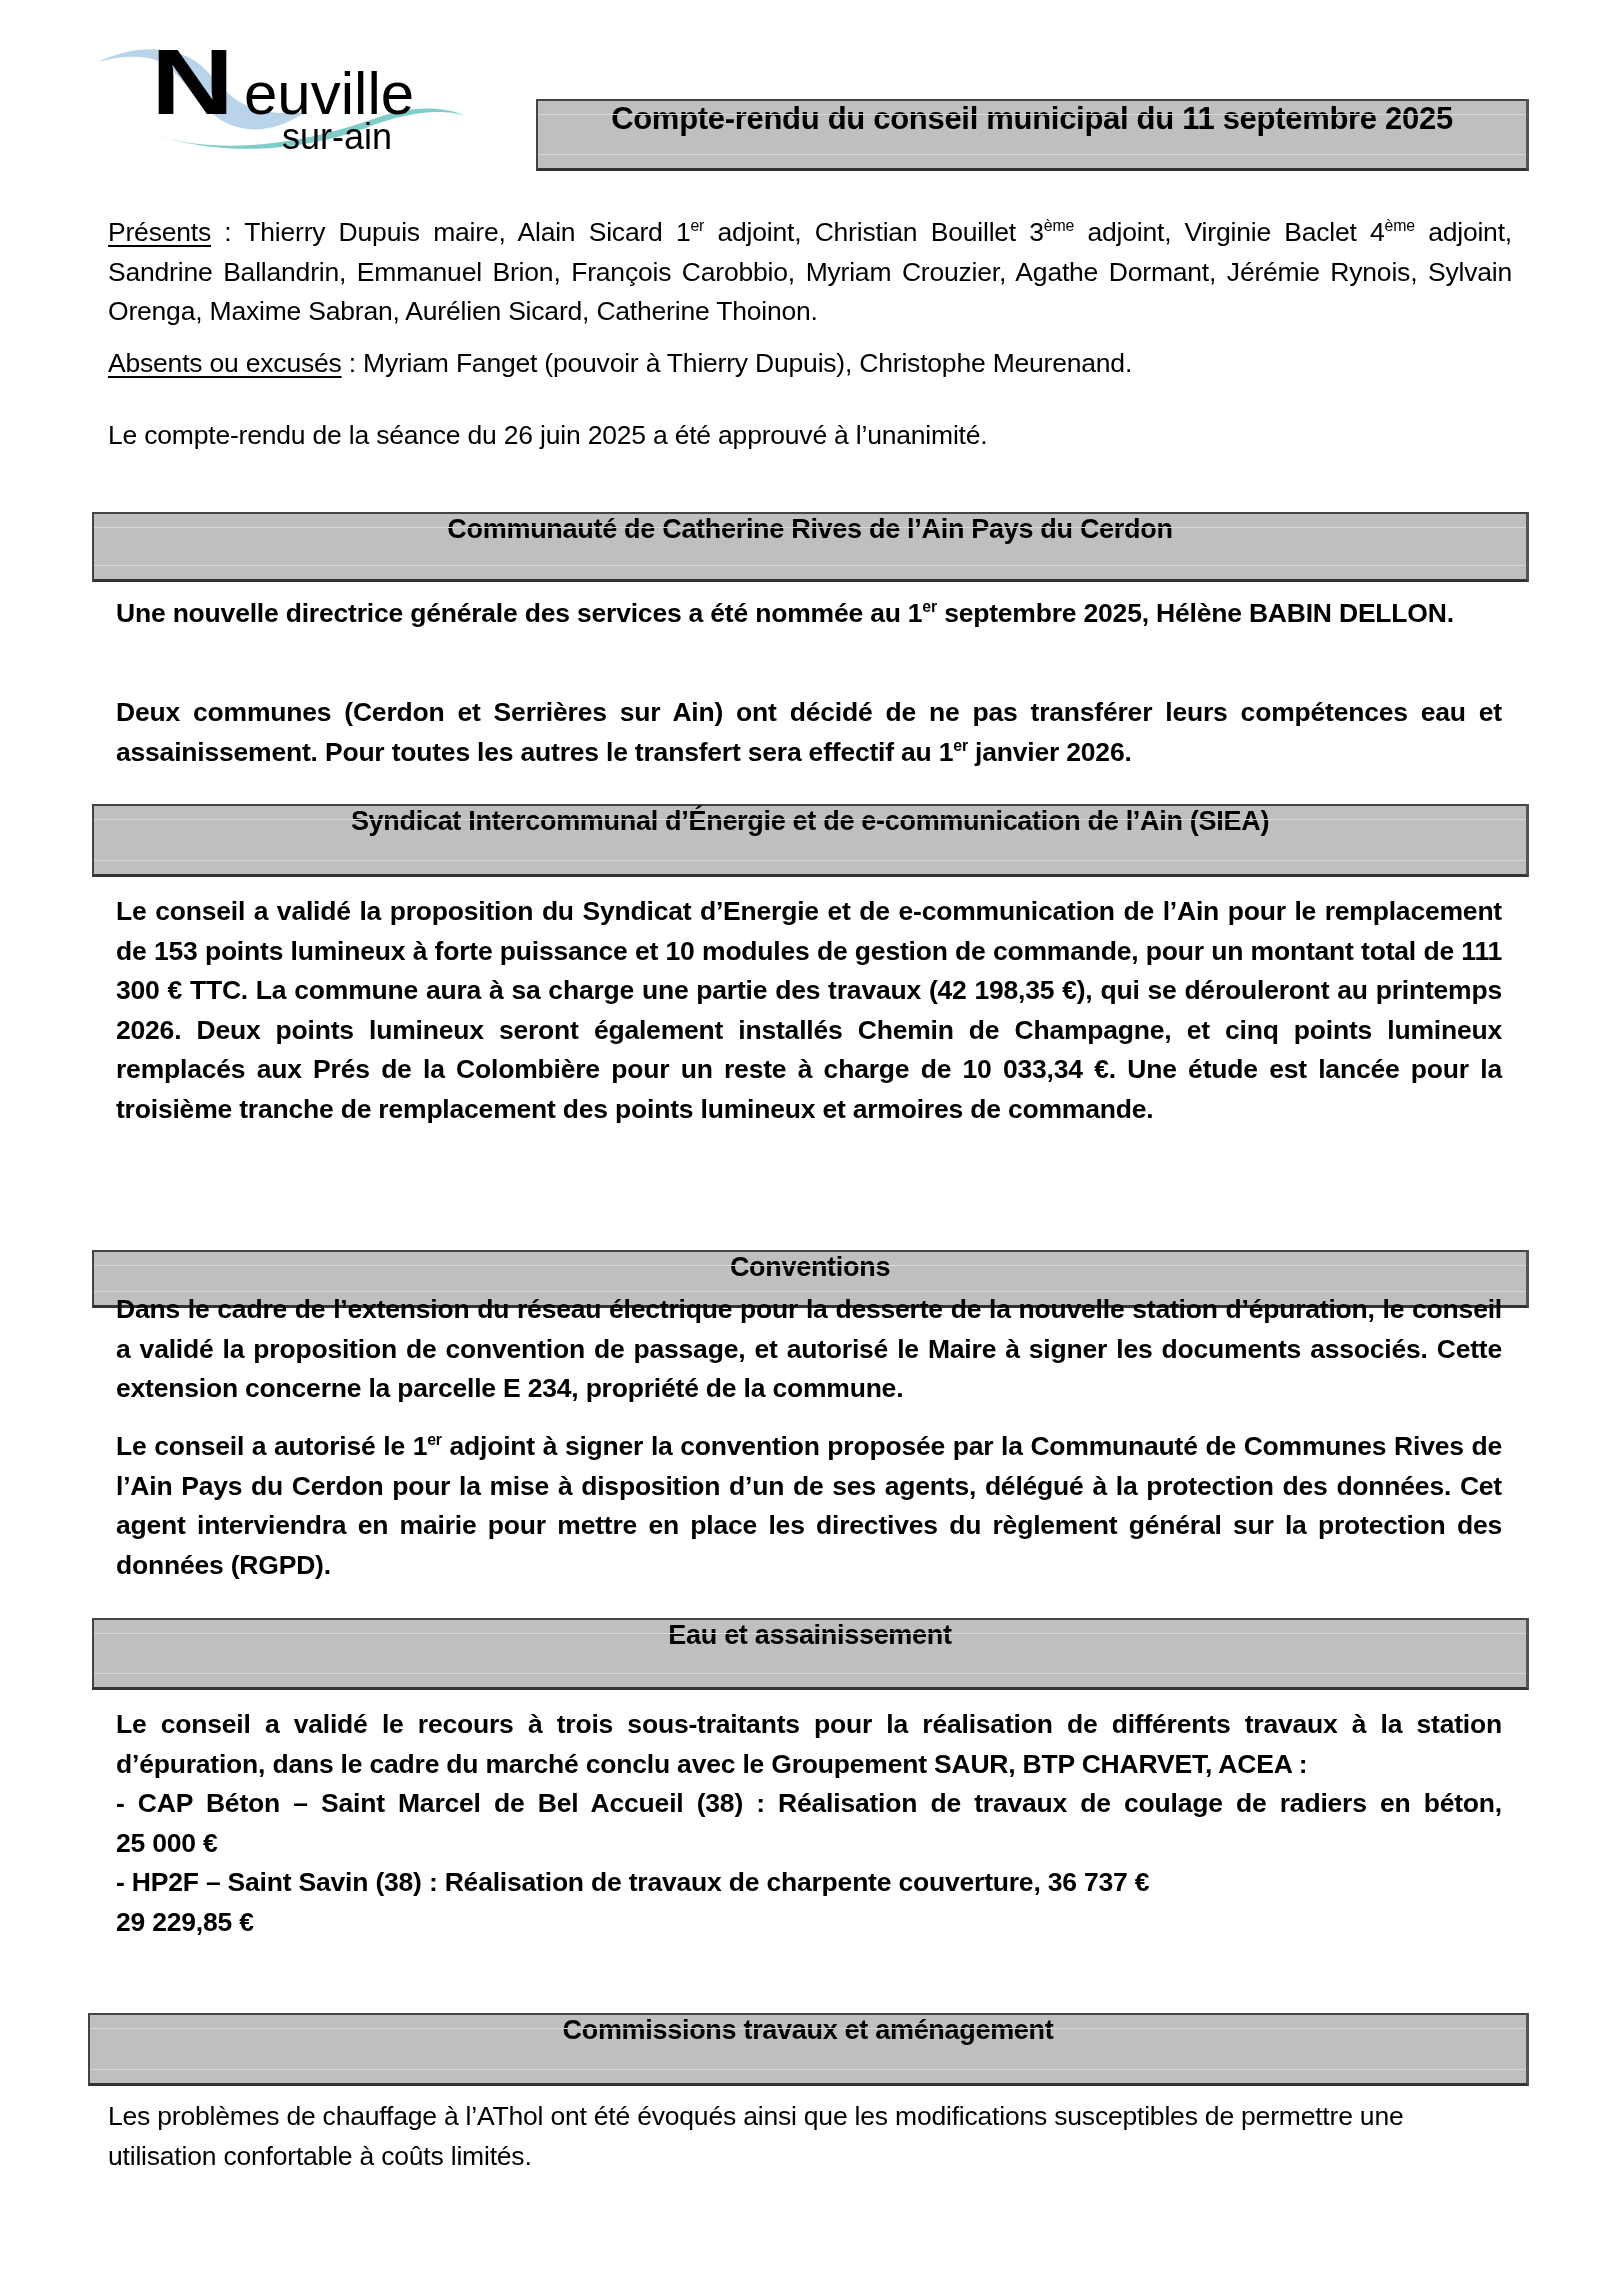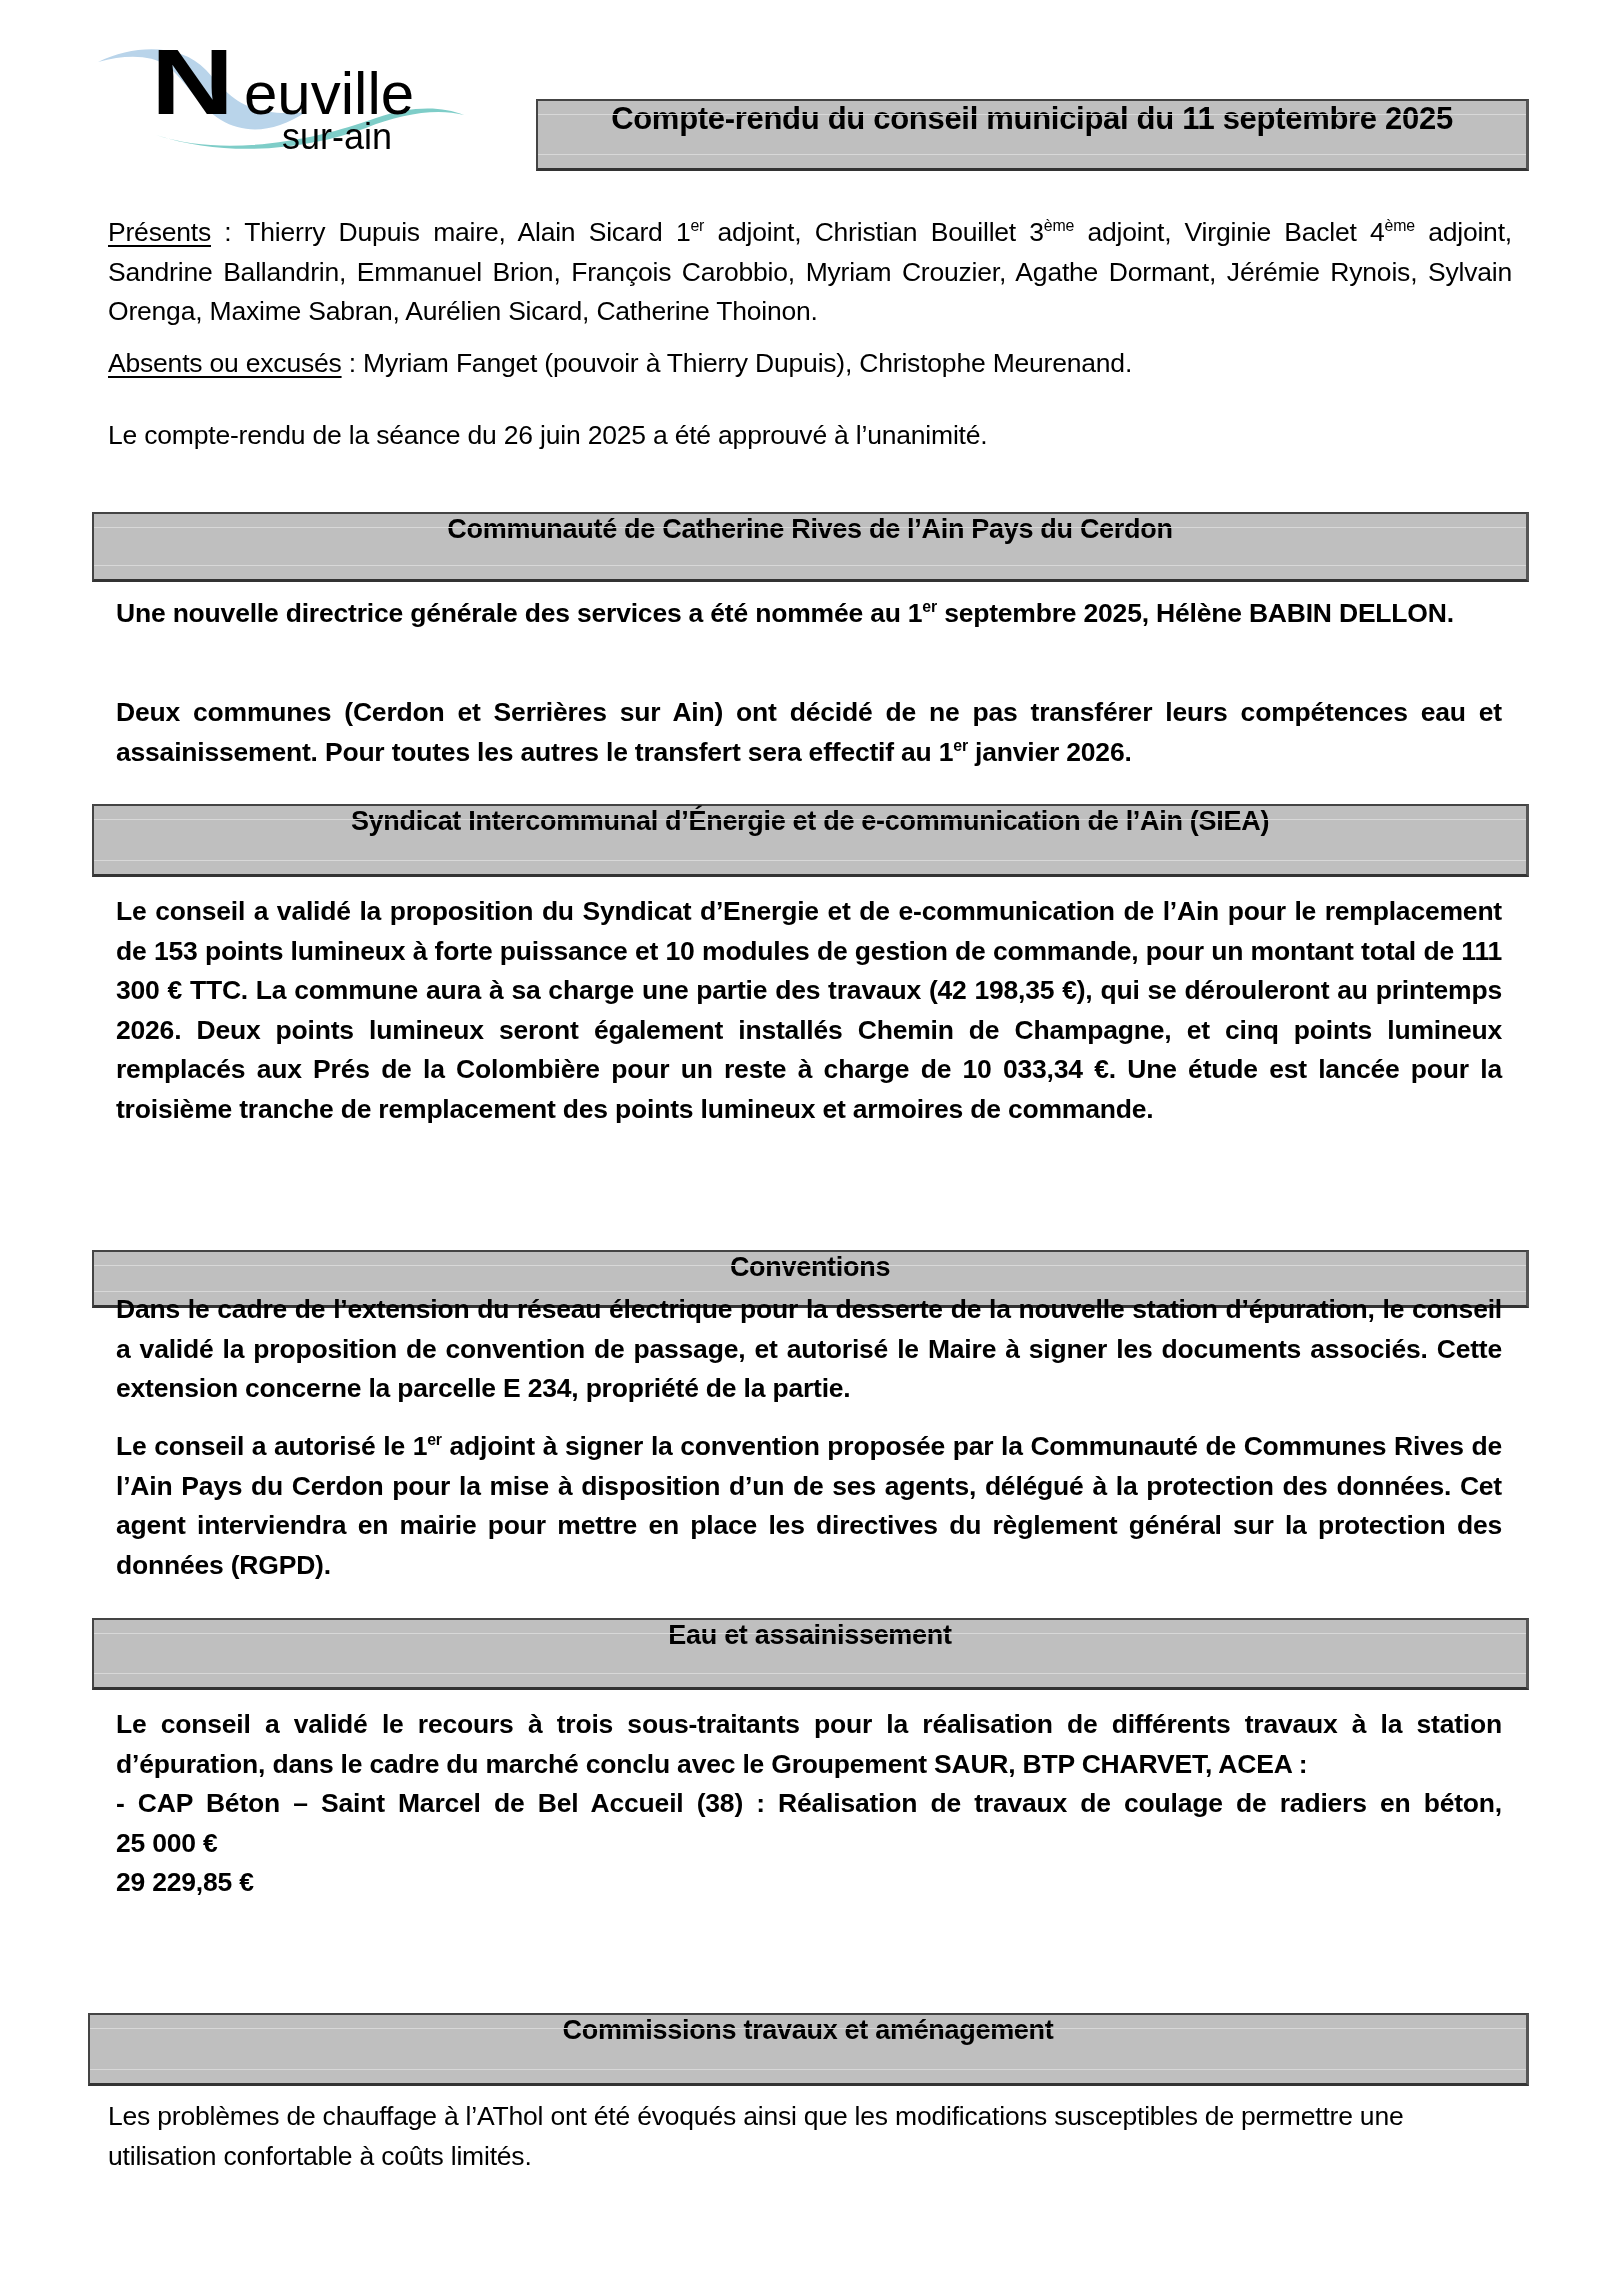--- a/index.html
+++ b/index.html
@@ -76,31 +76,32 @@
 </p>
 
 <div class="hbox sec-box" style="top:804px; height:73px;">
   <span>Syndicat Intercommunal d’Énergie et de e-communication de l’Ain (SIEA)</span>
 </div>
 <p class="para body" style="top:892px;">Le conseil a validé la proposition du Syndicat d’Energie et de e-communication de l’Ain pour le remplacement de 153 points lumineux à forte puissance et 10 modules de gestion de commande, pour un montant total de 111 300 € TTC. La commune aura à sa charge une partie des travaux (42 198,35 €), qui se dérouleront au printemps 2026. Deux points lumineux seront également installés Chemin de Champagne, et cinq points lumineux remplacés aux Prés de la Colombière pour un reste à charge de 10 033,34 €. Une étude est lancée pour la troisième tranche de remplacement des points lumineux et armoires de commande.</p>
 
 <div class="hbox sec-box" style="top:1250px; height:58px;">
   <span>Conventions</span>
 </div>
-<p class="para body" style="top:1290px;">Dans le cadre de l’extension du réseau électrique pour la desserte de la nouvelle station d’épuration, le conseil a validé la proposition de convention de passage, et autorisé le Maire à signer les documents associés. Cette extension concerne la parcelle E 234, propriété de la partie.</p>
+<p class="para body" style="top:1290px;">Dans le cadre de l’extension du réseau électrique pour la desserte de la nouvelle station d’épuration, le conseil a validé la proposition de convention de passage, et autorisé le Maire à signer les documents associés. Cette extension concerne la parcelle E 234, propriété de la commune.</p>
 <p class="para body" style="top:1427px;">
   <span>Le conseil a autorisé le 1</span><sup>er</sup><span> adjoint à signer la convention proposée par la Communauté de Communes Rives de l’Ain Pays du Cerdon pour la mise à disposition d’un de ses agents, délégué à la protection des données. Cet agent interviendra en mairie pour mettre en place les directives du règlement général sur la protection des données (RGPD).</span>
 </p>
 
 <div class="hbox sec-box" style="top:1618px; height:72px;">
   <span>Eau et assainissement</span>
 </div>
 <div class="para body" style="top:1705px;">
   <span class="line" style="text-align:justify;">Le conseil a validé le recours à trois sous-traitants pour la réalisation de différents travaux à la station d’épuration, dans le cadre du marché conclu avec le Groupement SAUR, BTP CHARVET, ACEA :</span>
   <span class="line" style="text-align:justify; text-align-last:justify;">- CAP Béton – Saint Marcel de Bel Accueil (38) : Réalisation de travaux de coulage de radiers en béton,</span>
   <span class="line">25 000 €</span>
+  <span class="line">- HP2F – Saint Savin (38) : Réalisation de travaux de charpente couverture, 36 737 €</span>
   <span class="line">29 229,85 €</span>
 </div>
 
 <div class="hbox sec-box" style="top:2013px; left:88px; width:1441px; height:73px;">
   <span>Commissions travaux et aménagement</span>
 </div>
 <p class="para pre left" style="top:2097px;">Les problèmes de chauffage à l’AThol ont été évoqués ainsi que les modifications susceptibles de permettre une utilisation confortable à coûts limités.</p>
 
 </body></html>

